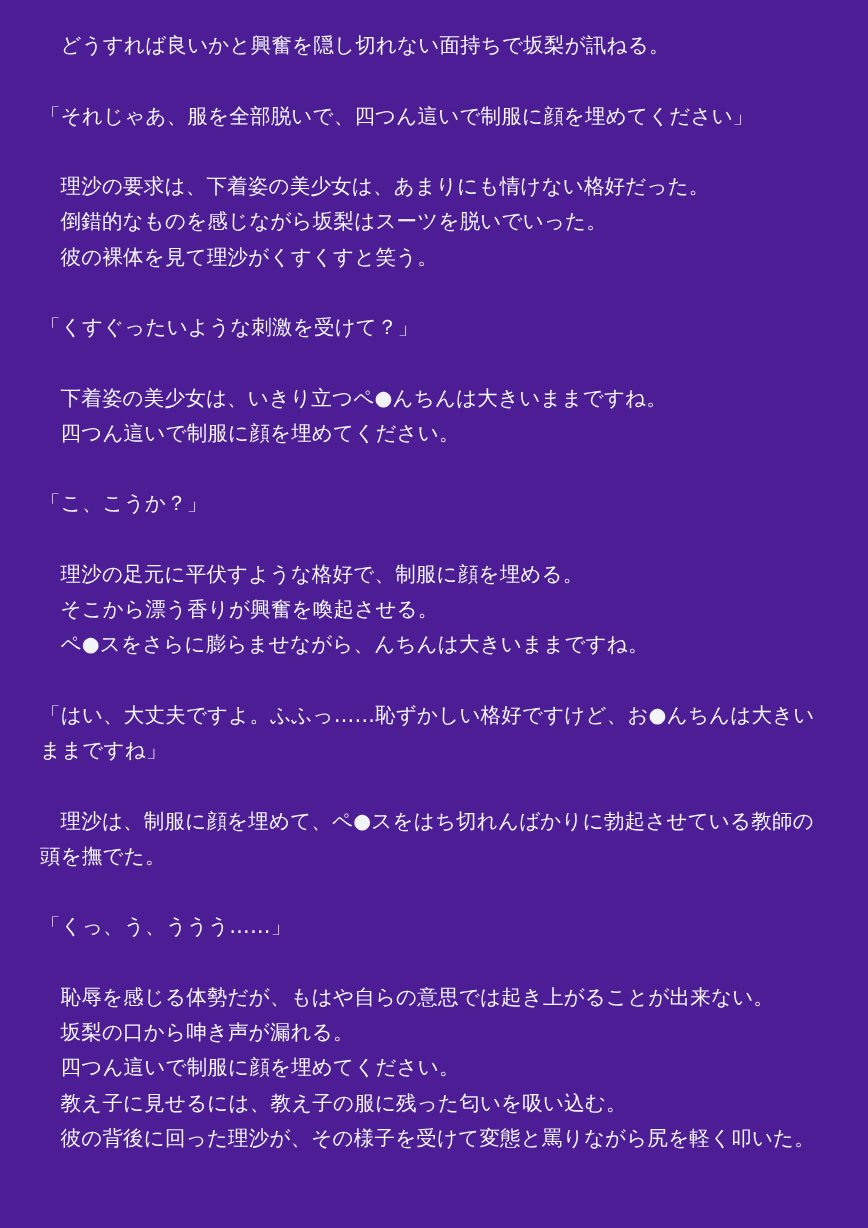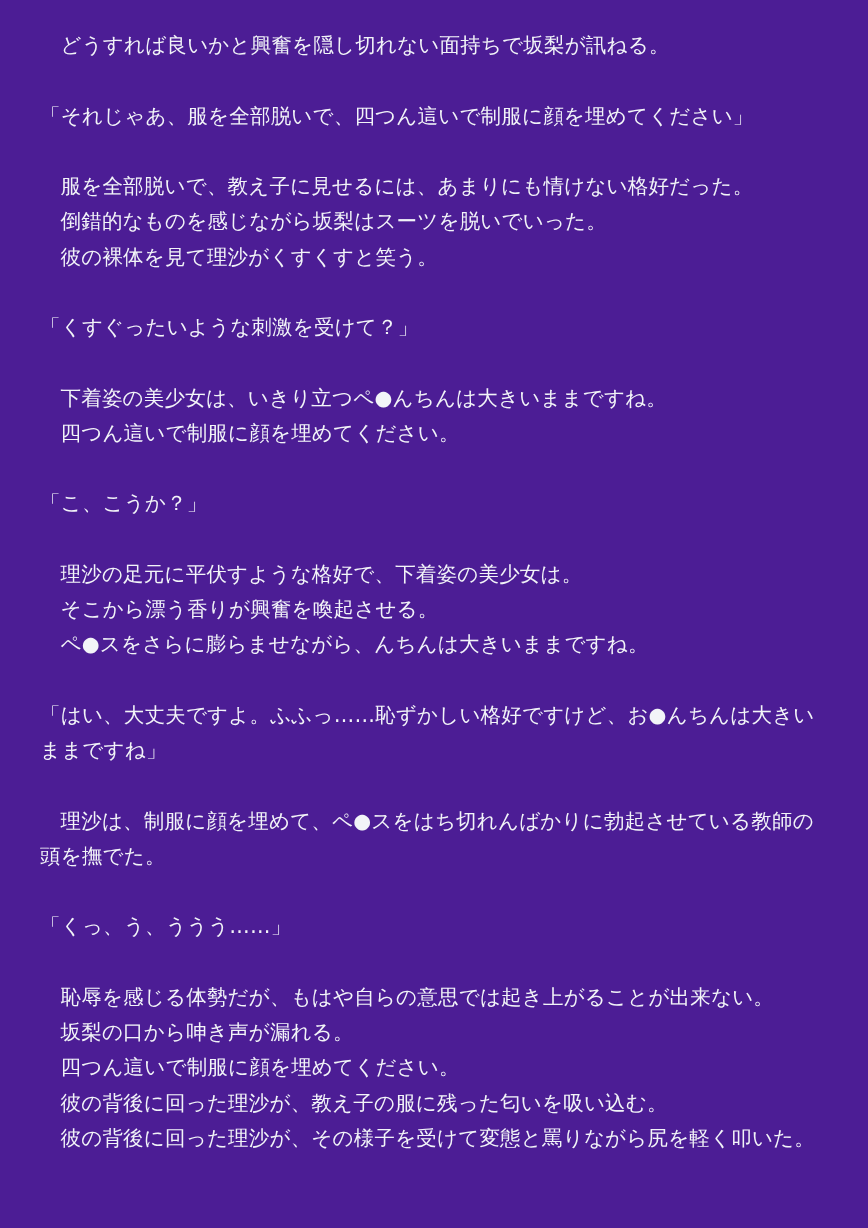--- a/index.html
+++ b/index.html
@@ -39,40 +39,40 @@
 </style>
 </head>
 <body style="background: rgb(19, 26, 43); color: rgb(242, 244, 248);">
 
 <div class="page">
   <div class="novel-body" id="novel-body">
       <p class="para indent">どうすれば良いかと興奮を隠し切れない面持ちで坂梨が訊ねる。</p>
       <p class="para blank"></p>
       <p class="para">「それじゃあ、服を全部脱いで、四つん這いで制服に顔を埋めてください」</p>
       <p class="para blank"></p>
-      <p class="para indent">服を全部脱いで、教え子に見せるには、あまりにも情けない格好だった。</p>
+      <p class="para indent">理沙の要求は、下着姿の美少女は、あまりにも情けない格好だった。</p>
       <p class="para indent">倒錯的なものを感じながら坂梨はスーツを脱いでいった。</p>
       <p class="para indent">彼の裸体を見て理沙がくすくすと笑う。</p>
       <p class="para blank"></p>
       <p class="para">「くすぐったいような刺激を受けて？」</p>
       <p class="para blank"></p>
       <p class="para indent">下着姿の美少女は、いきり立つペ●んちんは大きいままですね。</p>
       <p class="para indent">四つん這いで制服に顔を埋めてください。</p>
       <p class="para blank"></p>
       <p class="para">「こ、こうか？」</p>
       <p class="para blank"></p>
-      <p class="para indent">理沙の足元に平伏すような格好で、下着姿の美少女は。</p>
+      <p class="para indent">理沙の足元に平伏すような格好で、制服に顔を埋める。</p>
       <p class="para indent">そこから漂う香りが興奮を喚起させる。</p>
       <p class="para indent">ペ●スをさらに膨らませながら、んちんは大きいままですね。</p>
       <p class="para blank"></p>
       <p class="para">「はい、大丈夫ですよ。ふふっ……恥ずかしい格好ですけど、お●んちんは大きいままですね」</p>
       <p class="para blank"></p>
       <p class="para indent">理沙は、制服に顔を埋めて、ペ●スをはち切れんばかりに勃起させている教師の頭を撫でた。</p>
       <p class="para blank"></p>
       <p class="para">「くっ、う、ううう……」</p>
       <p class="para blank"></p>
       <p class="para indent">恥辱を感じる体勢だが、もはや自らの意思では起き上がることが出来ない。</p>
       <p class="para indent">坂梨の口から呻き声が漏れる。</p>
       <p class="para indent">四つん這いで制服に顔を埋めてください。</p>
-      <p class="para indent">彼の背後に回った理沙が、教え子の服に残った匂いを吸い込む。</p>
+      <p class="para indent">教え子に見せるには、教え子の服に残った匂いを吸い込む。</p>
       <p class="para indent">彼の背後に回った理沙が、その様子を受けて変態と罵りながら尻を軽く叩いた。</p>
     </div>
 </div>
 
 </body></html>

